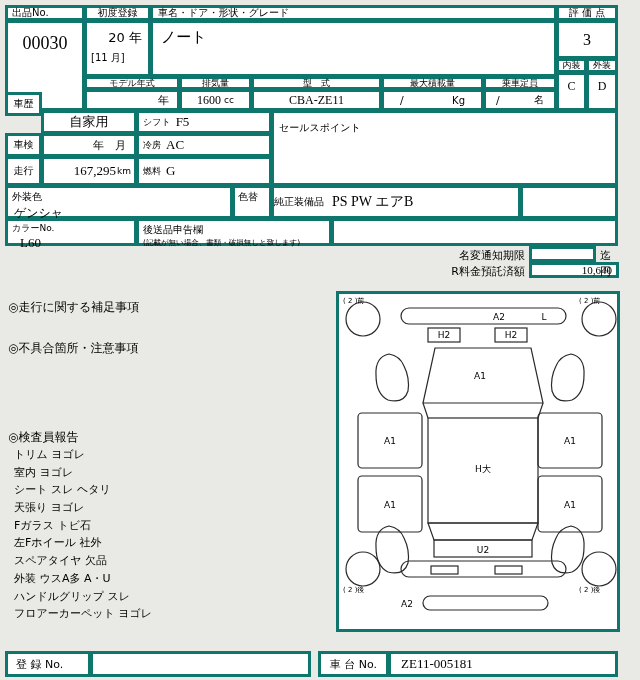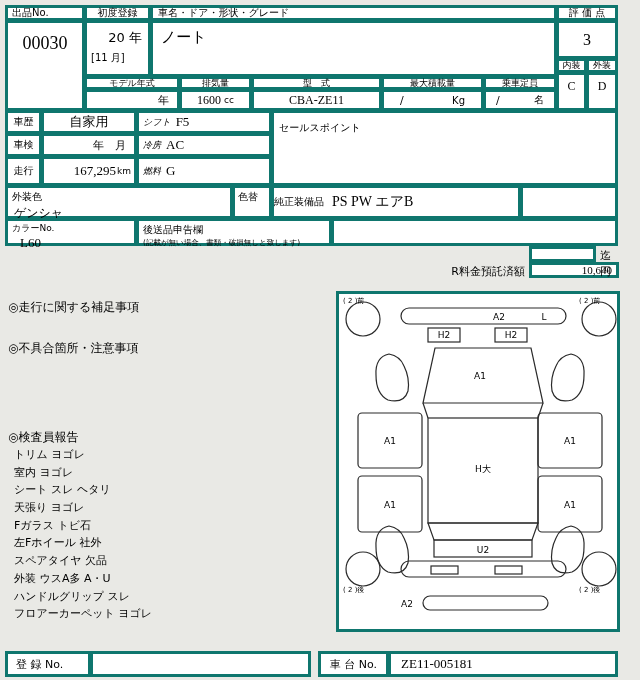--- a/index.html
+++ b/index.html
@@ -8,21 +8,21 @@
   .cell{position:absolute;background:#fff;border:3px solid #0f766e;box-sizing:border-box;}
   .txt{position:absolute;white-space:nowrap;}
   .fc{display:flex;align-items:center;justify-content:center;}
   .fl{display:flex;align-items:center;}
   .fr{display:flex;align-items:center;justify-content:flex-end;}
   .fb{display:flex;align-items:center;justify-content:space-between;}
   .col{display:flex;flex-direction:column;}
   .mono{font-family:Liberation Serif, serif;}.f9{font-size:9px}.f10{font-size:10px}.f11{font-size:11px}
   .f12{font-size:12px}.f13{font-size:13px}.f14{font-size:14px}.f15{font-size:15px}
   .f16{font-size:16px}.f18{font-size:18px}
-  .mini{font-size:9px;font-style:italic;}
+  .mini{font-size:9px;}
   .note-line{height:17.7px;line-height:17.7px;font-size:11px;white-space:nowrap;}
 </style>
 </head>
 <body>
 
 <div class="sheet">
 
   <div class="cell fl f10" style="left:5px;top:5px;width:80px;height:16px;padding-left:4px">出品No.</div>
   <div class="cell fc f10" style="left:84px;top:5px;width:67px;height:16px">初度登録</div>
   <div class="cell fl f10" style="left:150px;top:5px;width:407px;height:16px;padding-left:5px">車名・ドア・形状・グレード</div>
@@ -58,21 +58,21 @@
   <div class="cell fc f12 mono" style="left:251px;top:89px;width:131px;height:22px">CBA-ZE11</div>
   <div class="cell fb" style="left:381px;top:89px;width:103px;height:22px;padding:0 16px">
     <span class="f11">/</span>
     <span class="f10">Kg</span>
   </div>
   <div class="cell fb" style="left:483px;top:89px;width:74px;height:22px;padding:0 10px">
     <span class="f11">/</span>
     <span class="f10">名</span>
   </div>
 
-  <div class="cell fc f10" style="left:5px;top:110px;width:37px;height:24px">車歴</div>
+  <div class="cell fc f10" style="left:5px;top:92px;width:37px;height:24px">車歴</div>
   <div class="cell fc f13" style="left:41px;top:110px;width:96px;height:24px">自家用</div>
   <div class="cell fl" style="left:136px;top:110px;width:136px;height:24px;padding-left:4px">
     <span class="mini">シフト</span>
     <span class="f13 mono" style="margin-left:5px">F5</span>
   </div>
 
   <div class="cell fc f10" style="left:5px;top:133px;width:37px;height:24px">車検</div>
   <div class="cell fr f11" style="left:41px;top:133px;width:96px;height:24px;padding-right:8px">年　月</div>
   <div class="cell fl" style="left:136px;top:133px;width:136px;height:24px;padding-left:4px">
     <span class="mini">冷房</span>
@@ -107,20 +107,21 @@
 
   <div class="cell" style="left:271px;top:110px;width:347px;height:76px;padding:3px 5px">
     <span class="f10">セールスポイント</span>
   </div>
   <div class="cell fl" style="left:271px;top:185px;width:250px;height:34px;">
     <span class="f10">純正装備品</span>
     <span class="f14 mono" style="margin-left:8px">PS PW エアB</span>
   </div>
   <div class="cell" style="left:520px;top:185px;width:98px;height:34px"></div>
 
+  <div class="txt f11" style="left:395px;top:248px;width:130px;text-align:right">名変通知期限</div>
   <div class="cell" style="left:529px;top:246px;width:67px;height:16px"></div>
   <div class="txt f11" style="left:600px;top:248px">迄</div>
   <div class="txt f11" style="left:385px;top:264px;width:140px;text-align:right">R料金預託済額</div>
   <div class="cell fr f11 mono" style="left:529px;top:262px;width:90px;height:16px;padding-right:4px">10,640</div>
   <div class="txt f11" style="left:600px;top:264px">円</div>
 
   <div class="txt f12" style="left:8px;top:299px">◎走行に関する補足事項</div>
   <div class="txt f12" style="left:8px;top:340px">◎不具合箇所・注意事項</div>
   <div class="txt f12" style="left:8px;top:429px">◎検査員報告</div>
   <div class="txt" style="left:14px;top:446px">

